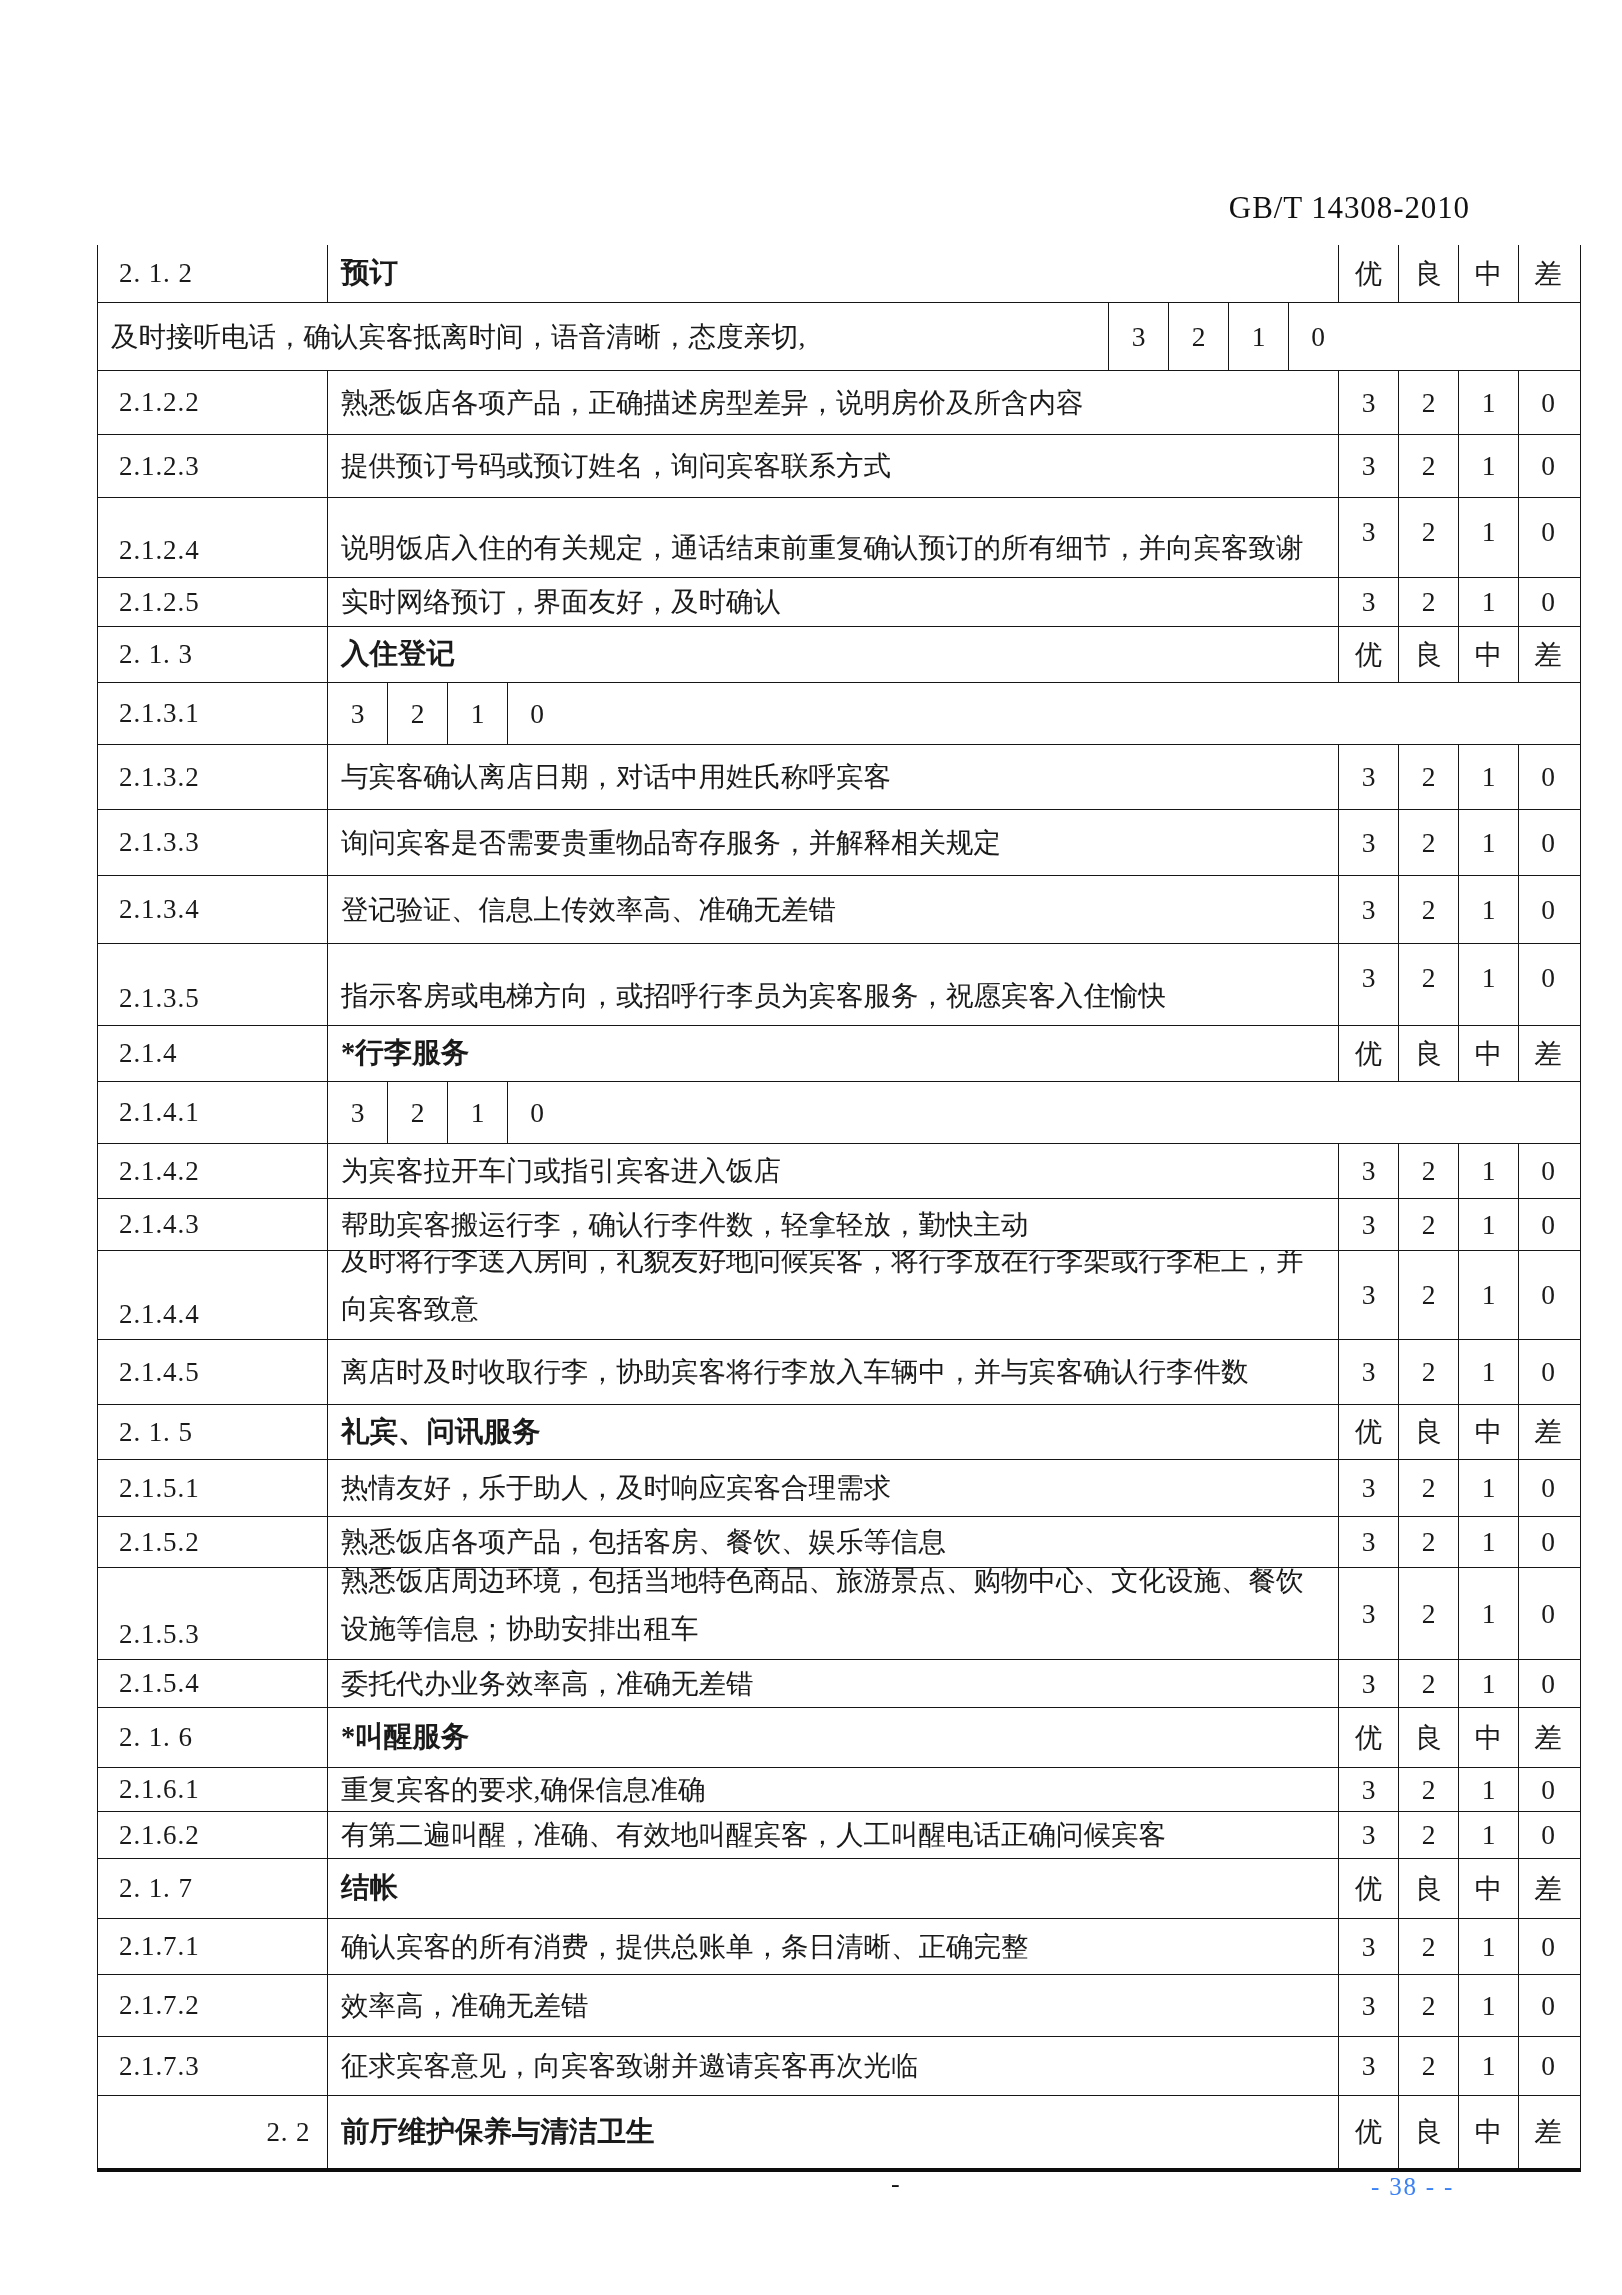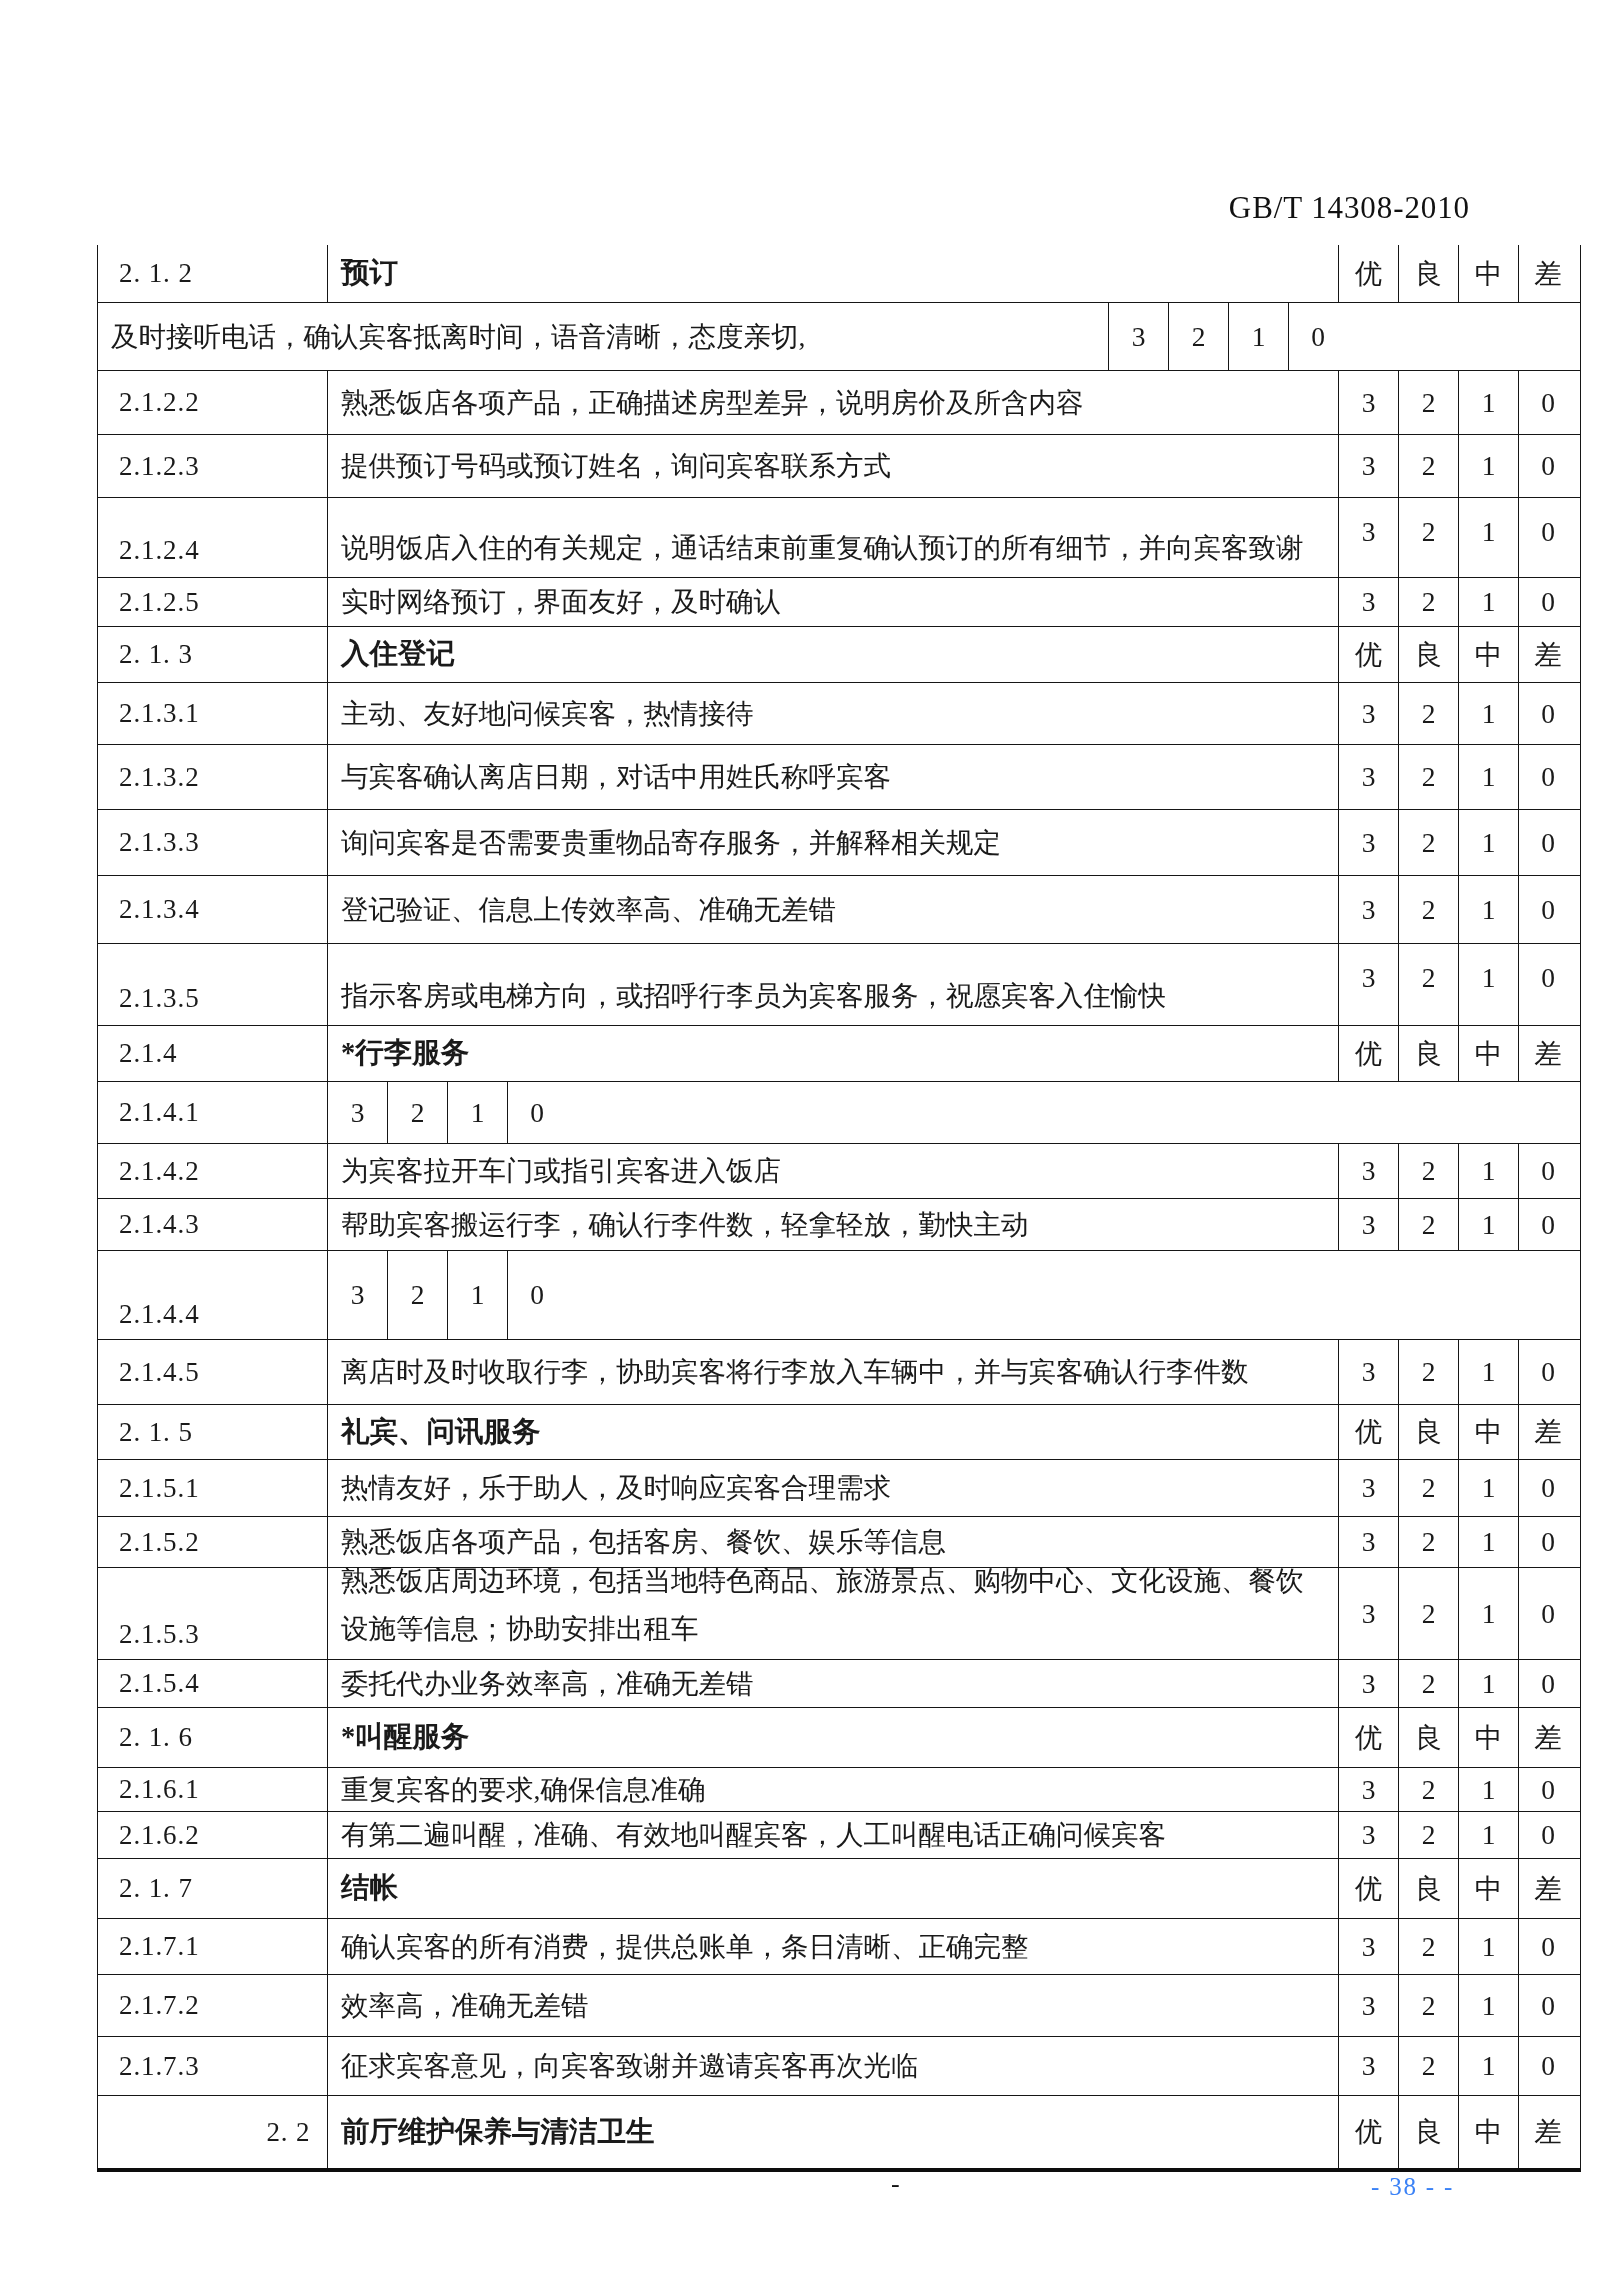--- a/index.html
+++ b/index.html
@@ -161,21 +161,20 @@
       <div class="row section">
         <div class="c num">2. 1. 3</div>
         <div class="c txt">入住登记</div>
         <div class="c score">优</div>
         <div class="c score">良</div>
         <div class="c score">中</div>
         <div class="c score">差</div>
       </div>
       <div class="row item">
         <div class="c num">2.1.3.1</div>
-        <div class="c txt">主动、友好地问候宾客，热情接待</div>
         <div class="c score">3</div>
         <div class="c score">2</div>
         <div class="c score">1</div>
         <div class="c score">0</div>
       </div>
       <div class="row item">
         <div class="c num">2.1.3.2</div>
         <div class="c txt">与宾客确认离店日期，对话中用姓氏称呼宾客</div>
         <div class="c score">3</div>
         <div class="c score">2</div>
@@ -232,20 +231,21 @@
       <div class="row item">
         <div class="c num">2.1.4.3</div>
         <div class="c txt">帮助宾客搬运行李，确认行李件数，轻拿轻放，勤快主动</div>
         <div class="c score">3</div>
         <div class="c score">2</div>
         <div class="c score">1</div>
         <div class="c score">0</div>
       </div>
       <div class="row item">
         <div class="c num">2.1.4.4</div>
+        <div class="c txt">及时将行李送入房间，礼貌友好地问候宾客，将行李放在行李架或行李柜上，并向宾客致意</div>
         <div class="c score">3</div>
         <div class="c score">2</div>
         <div class="c score">1</div>
         <div class="c score">0</div>
       </div>
       <div class="row item">
         <div class="c num">2.1.4.5</div>
         <div class="c txt">离店时及时收取行李，协助宾客将行李放入车辆中，并与宾客确认行李件数</div>
         <div class="c score">3</div>
         <div class="c score">2</div>

